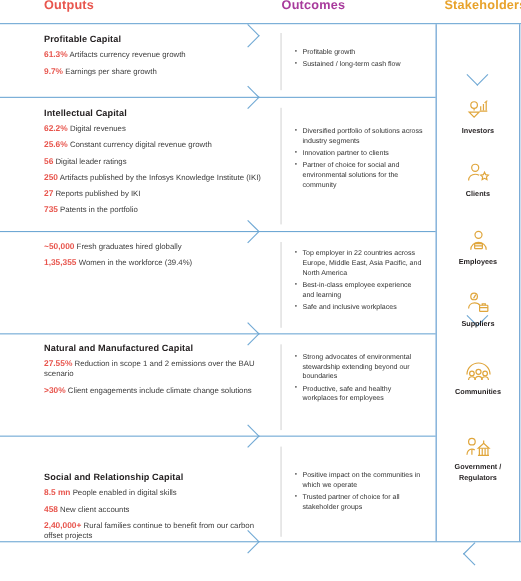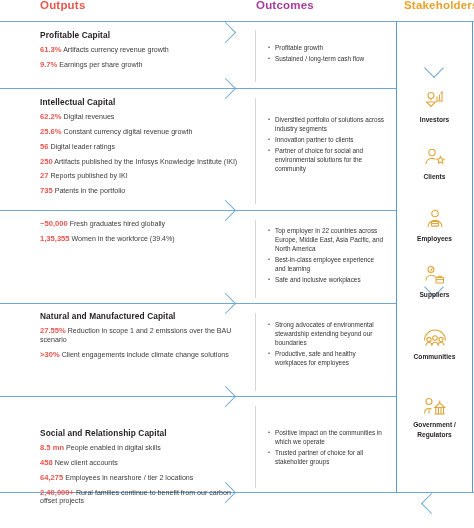--- a/index.html
+++ b/index.html
@@ -127,21 +127,20 @@
   </div>
   <div class="oc-block" style="top:320px;">
     <div class="oc-item">Strong advocates of environmental stewardship extending beyond our boundaries</div>
     <div class="oc-item">Productive, safe and healthy workplaces for employees</div>
   </div>
 
   <div class="out-block" style="top:400px;margin-top:28px;">
     <div class="cap-title">Social and Relationship Capital</div>
     <div class="stat"><span class="num">8.5 mn</span> <span>People enabled in digital skills</span></div>
     <div class="stat"><span class="num">458</span> <span>New client accounts</span></div>
-    <div class="stat"><span class="num">64,275</span> <span>Employees in nearshore / tier 2 locations</span></div>
     <div class="stat"><span class="num">2,40,000+</span> <span>Rural families continue to benefit from our carbon offset projects</span></div>
   </div>
   <div class="oc-block" style="top:428px;">
     <div class="oc-item">Positive impact on the communities in which we operate</div>
     <div class="oc-item">Trusted partner of choice for all stakeholder groups</div>
   </div>
 
   <div class="sh" style="top:88px;">
     <div class="sh-ico">
       <svg width="24" height="22" viewBox="0 0 24 22" fill="none" stroke="#e0a63c" stroke-width="1.1">

